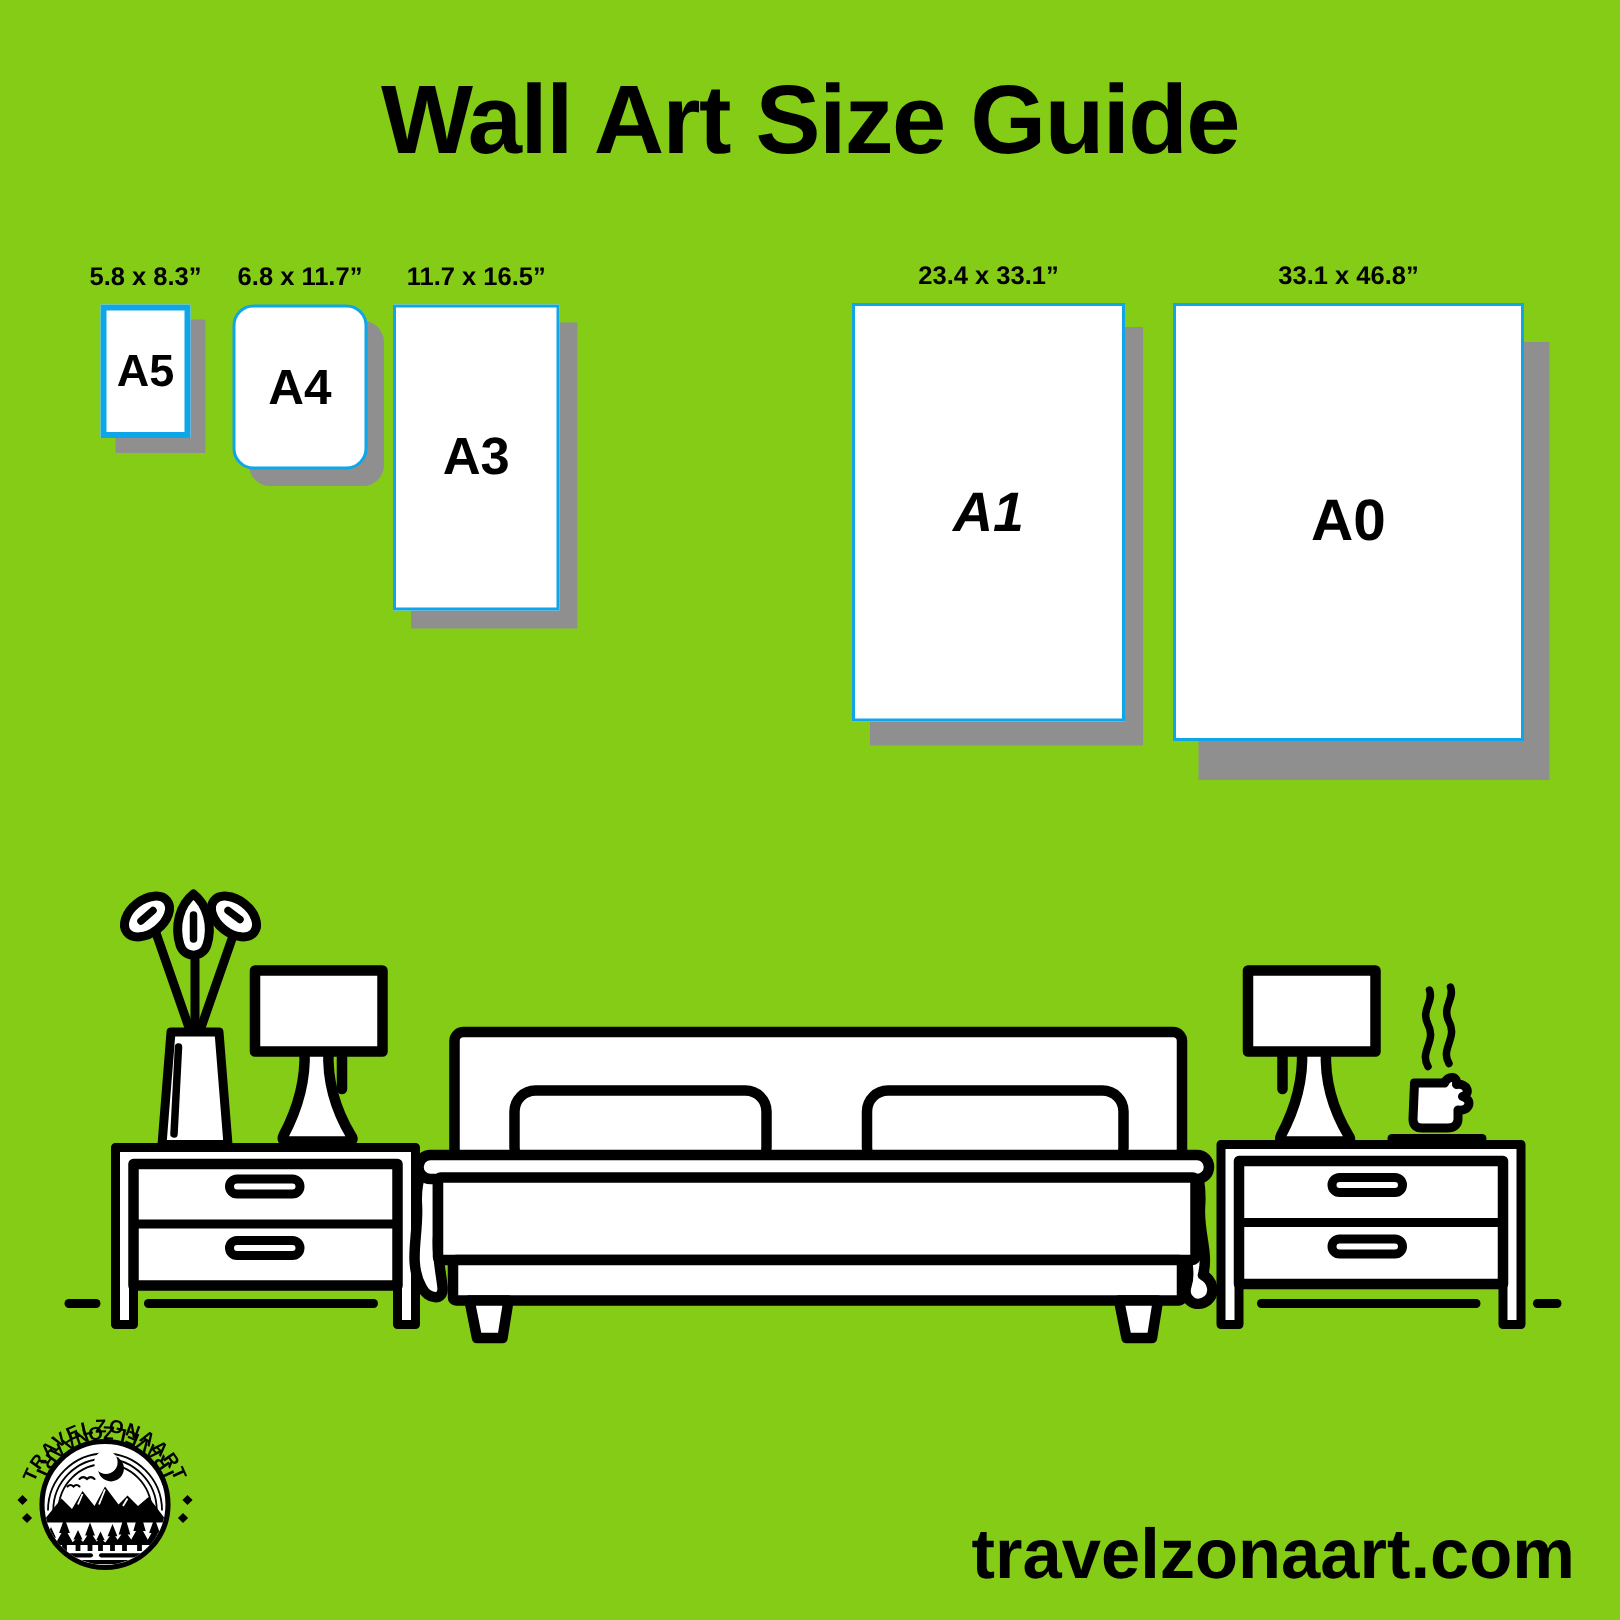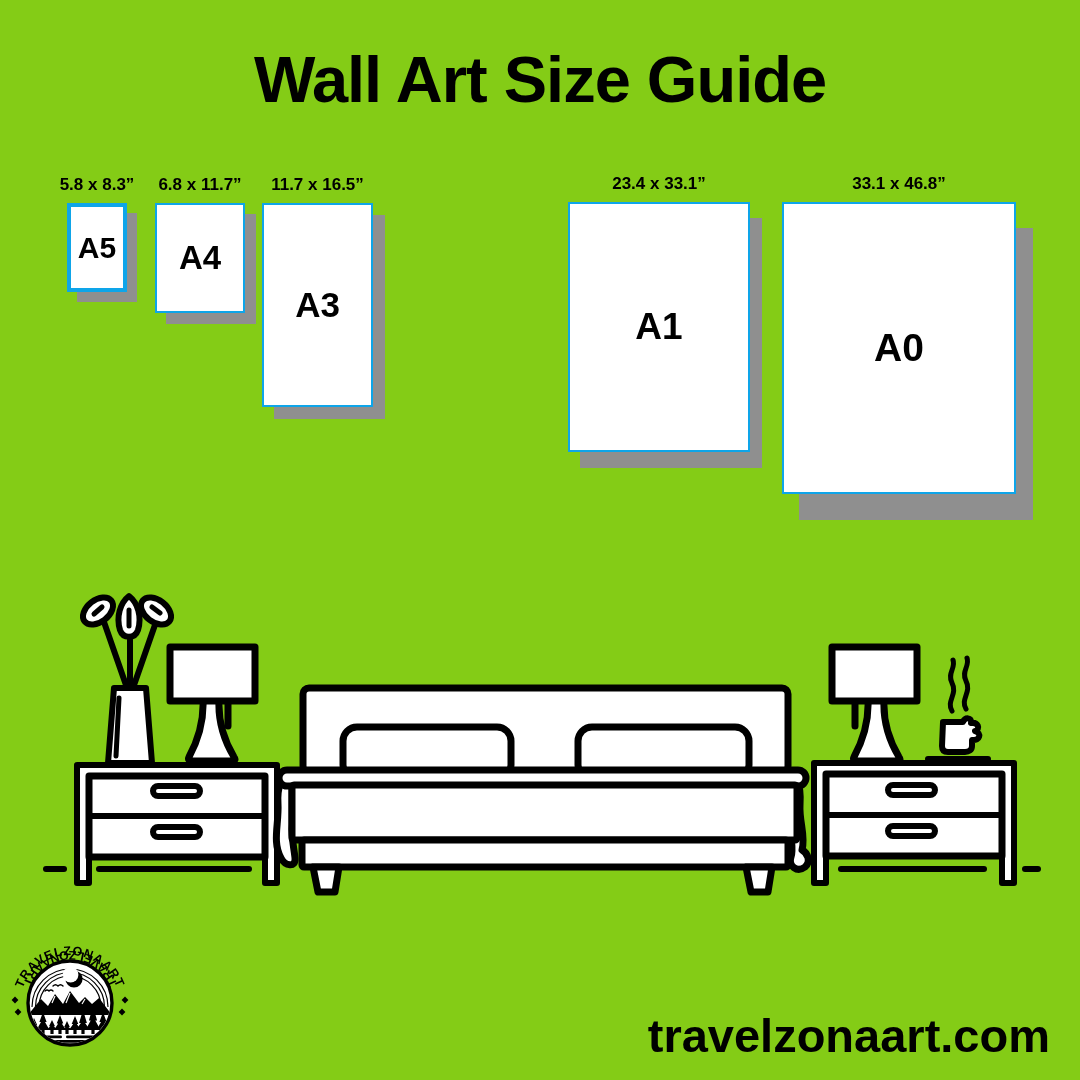--- a/index.html
+++ b/index.html
@@ -12,24 +12,24 @@
 
   
   .size-item{position:absolute;top:203px;}
   .size-label{position:absolute;top:-28px;left:50%;transform:translateX(-50%);
               font-size:17px;font-weight:700;white-space:nowrap;color:#000;}
   .frame{box-sizing:border-box;background:#fff;border:2px solid #0ea5e9;
          display:flex;align-items:center;justify-content:center;}
   .code{font-weight:700;color:#000;}
 
   .sz-a5{left:67px;}  .sz-a5 .frame{width:60px;height:89px;border-width:4px;box-shadow:10px 10px 0 0 #8f8f8f;} .sz-a5 .code{font-size:30px;}
-  .sz-a4{left:155px;} .sz-a4 .frame{width:90px;height:110px;box-shadow:11px 11px 0 0 #8f8f8f;} .sz-a4 .code{font-size:33px;}
+  .sz-a4{left:155px;} .sz-a4 .frame{width:90px;height:110px;box-shadow:11px 11px 0 0 #8f8f8f;border-radius:14px;} .sz-a4 .code{font-size:33px;}
   .sz-a3{left:262px;} .sz-a3 .frame{width:111px;height:204px;box-shadow:12px 12px 0 0 #8f8f8f;} .sz-a3 .code{font-size:35px;}
   .sz-a2{left:392px;} .sz-a2 .frame{width:148px;height:208px;box-shadow:12px 12px 0 0 #8f8f8f;} .sz-a2 .code{font-size:37px;}
-  .sz-a1{left:568px;top:202px;} .sz-a1 .frame{width:182px;height:250px;box-shadow:12px 16px 0 0 #8f8f8f;} .sz-a1 .code{font-size:37px;}
+  .sz-a1{left:568px;top:202px;} .sz-a1 .frame{width:182px;height:279px;box-shadow:12px 16px 0 0 #8f8f8f;font-style:italic;} .sz-a1 .code{font-size:37px;}
   .sz-a0{left:782px;top:202px;} .sz-a0 .frame{width:234px;height:292px;box-shadow:17px 26px 0 0 #8f8f8f;} .sz-a0 .code{font-size:39px;}
 
   
   .scene{position:absolute;left:40px;top:585px;}
   .scene .ln{stroke:#000;stroke-width:7;fill:#fff;stroke-linejoin:round;stroke-linecap:round;}
   .scene .ln6{stroke:#000;stroke-width:6;fill:#fff;stroke-linejoin:round;stroke-linecap:round;}
   .scene .bar{stroke:#000;stroke-width:6;fill:none;stroke-linecap:round;}
   .scene .thin{stroke:#000;stroke-width:5;fill:none;stroke-linecap:round;}
 
   

